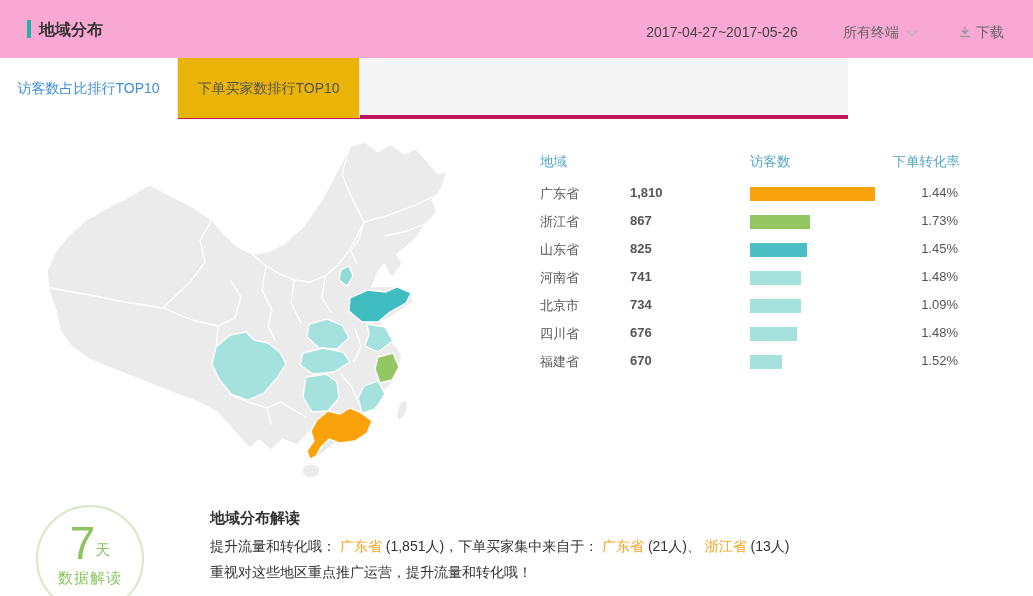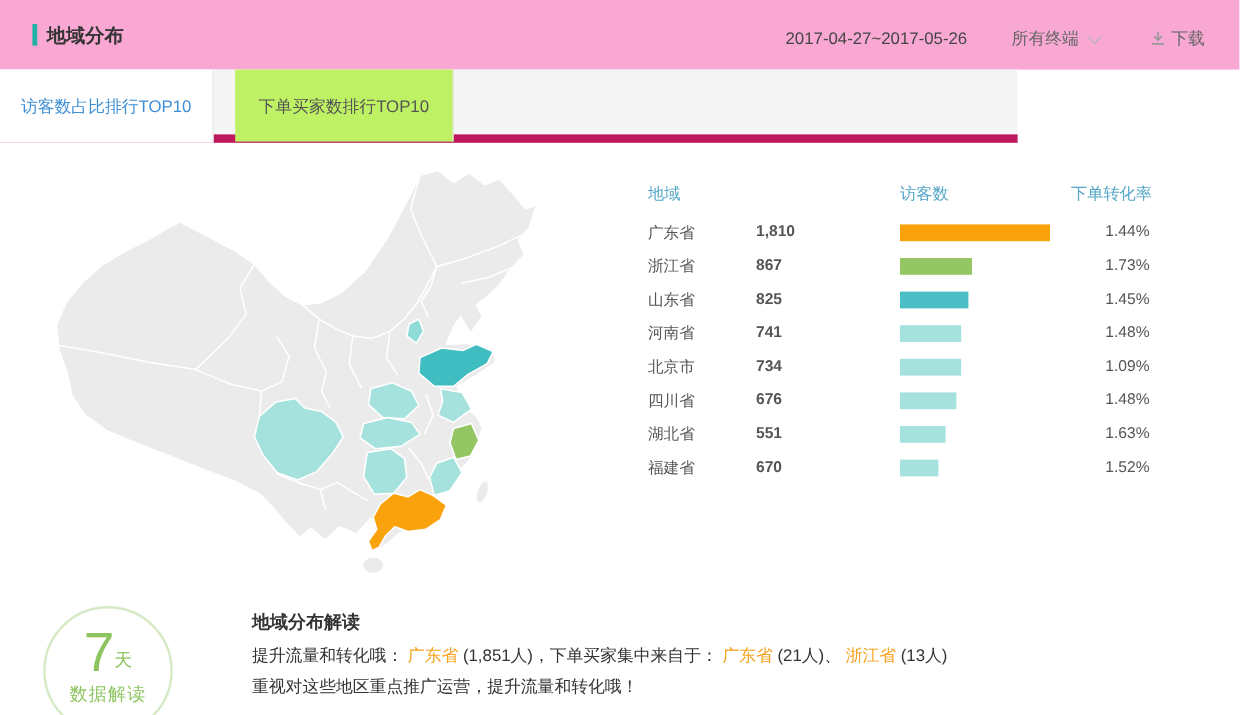--- a/index.html
+++ b/index.html
@@ -8,29 +8,29 @@
     font-family:"Liberation Sans","DejaVu Sans",sans-serif;
     -webkit-font-smoothing:antialiased;
   }
   
   .topbar{position:absolute;left:0;top:0;width:1033px;height:58px;background:#f9a8d4;}
   .accent{position:absolute;left:27px;top:20px;width:4px;height:18px;background:#21b2a6;}
   .page-title{position:absolute;left:39px;top:20px;font-size:16px;font-weight:bold;color:#333;}
   .ctrl{position:absolute;top:24px;font-size:14px;color:#666;cursor:pointer;white-space:nowrap;}
   .caret{display:inline-block;width:7px;height:7px;border-right:1.5px solid #b3b3b3;border-bottom:1.5px solid #b3b3b3;transform:rotate(45deg);vertical-align:2px;margin-left:9px;}
   #date-dropdown{left:553px;margin-top:40px;}
-  #date-range{left:638px;width:168px;text-align:right;color:#444;}
+  #date-range{left:638px;width:168px;text-align:center;color:#444;}
   #terminal-dropdown{left:843px;}
   #download-button{left:958px;color:#666;}
   #download-button svg{vertical-align:-2px;margin-right:4px;}
   
-  .tabbar{position:absolute;left:0;top:58px;width:848px;height:61px;background:#f5f5f5;border-bottom:7px solid #be185d;box-sizing:border-box;}
+  .tabbar{position:absolute;left:0;top:58px;width:848px;height:61px;background:#f5f5f5;border-bottom:4px solid #be185d;box-sizing:border-box;}
   .tab{position:absolute;top:0;height:60px;line-height:60px;text-align:center;font-size:14px;color:#555;cursor:pointer;box-sizing:border-box;}
   .tab.active{left:0;width:178px;height:61px;background:#fff;color:#3e8fd5;border-right:1px solid #e4e4e4;}
-  .tab.inactive{left:196px;width:182px;border-right:1px solid #e4e4e4;background:#bef264;}
+  .tab.inactive{left:178px;width:182px;border-right:1px solid #e4e4e4;background:#eab308;}
   
   .map{position:absolute;left:20px;top:140px;}
   
   .rank-table{position:absolute;left:540px;top:150px;width:420px;font-size:13px;color:#555;}
   .thead{position:relative;height:30px;color:#55a6c8;font-size:13.5px;}
   .th-region{position:absolute;left:0;top:3px;}
   .th-visitors{position:absolute;left:210px;top:3px;}
   .th-rate{position:absolute;right:0;top:3px;}
   .trow{position:relative;height:28px;}
   .td-region{position:absolute;left:0;top:5px;}
@@ -158,26 +158,20 @@
         <span class="td-bar" style="width: 51px; background: rgb(165, 226, 222);"></span>
         <span class="td-rate">1.09%</span>
       </div>
       <div class="trow">
         <span class="td-region">四川省</span>
         <span class="td-num">676</span>
         <span class="td-bar" style="width: 47px; background: rgb(165, 226, 222);"></span>
         <span class="td-rate">1.48%</span>
       </div>
       <div class="trow">
-        <span class="td-region">湖北省</span>
-        <span class="td-num">551</span>
-        <span class="td-bar" style="width: 38px; background: rgb(165, 226, 222);"></span>
-        <span class="td-rate">1.63%</span>
-      </div>
-      <div class="trow">
         <span class="td-region">福建省</span>
         <span class="td-num">670</span>
         <span class="td-bar" style="width: 32px; background: rgb(165, 226, 222);"></span>
         <span class="td-rate">1.52%</span>
       </div>
     </div>
 </div>
 
 <div class="insight-badge">
   <div class="badge-top"><span class="badge-days">7</span><span class="badge-unit">天</span></div>

